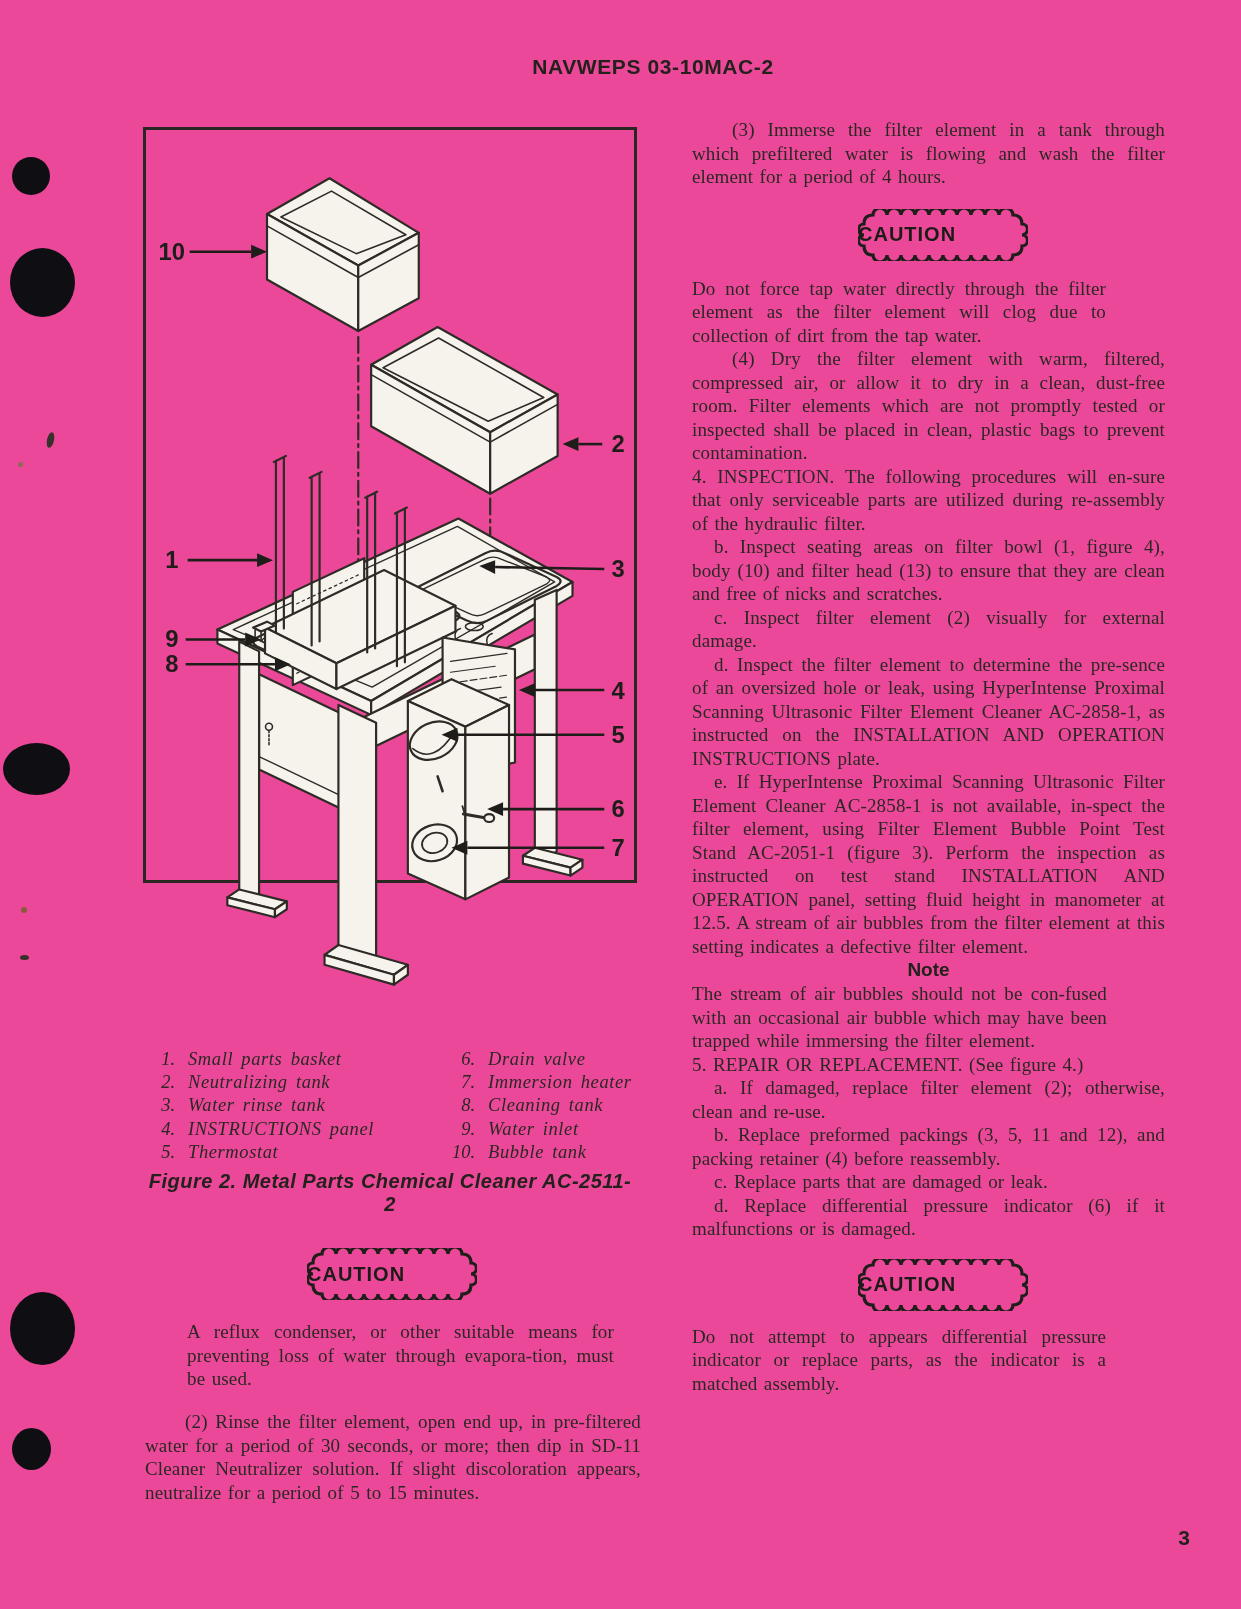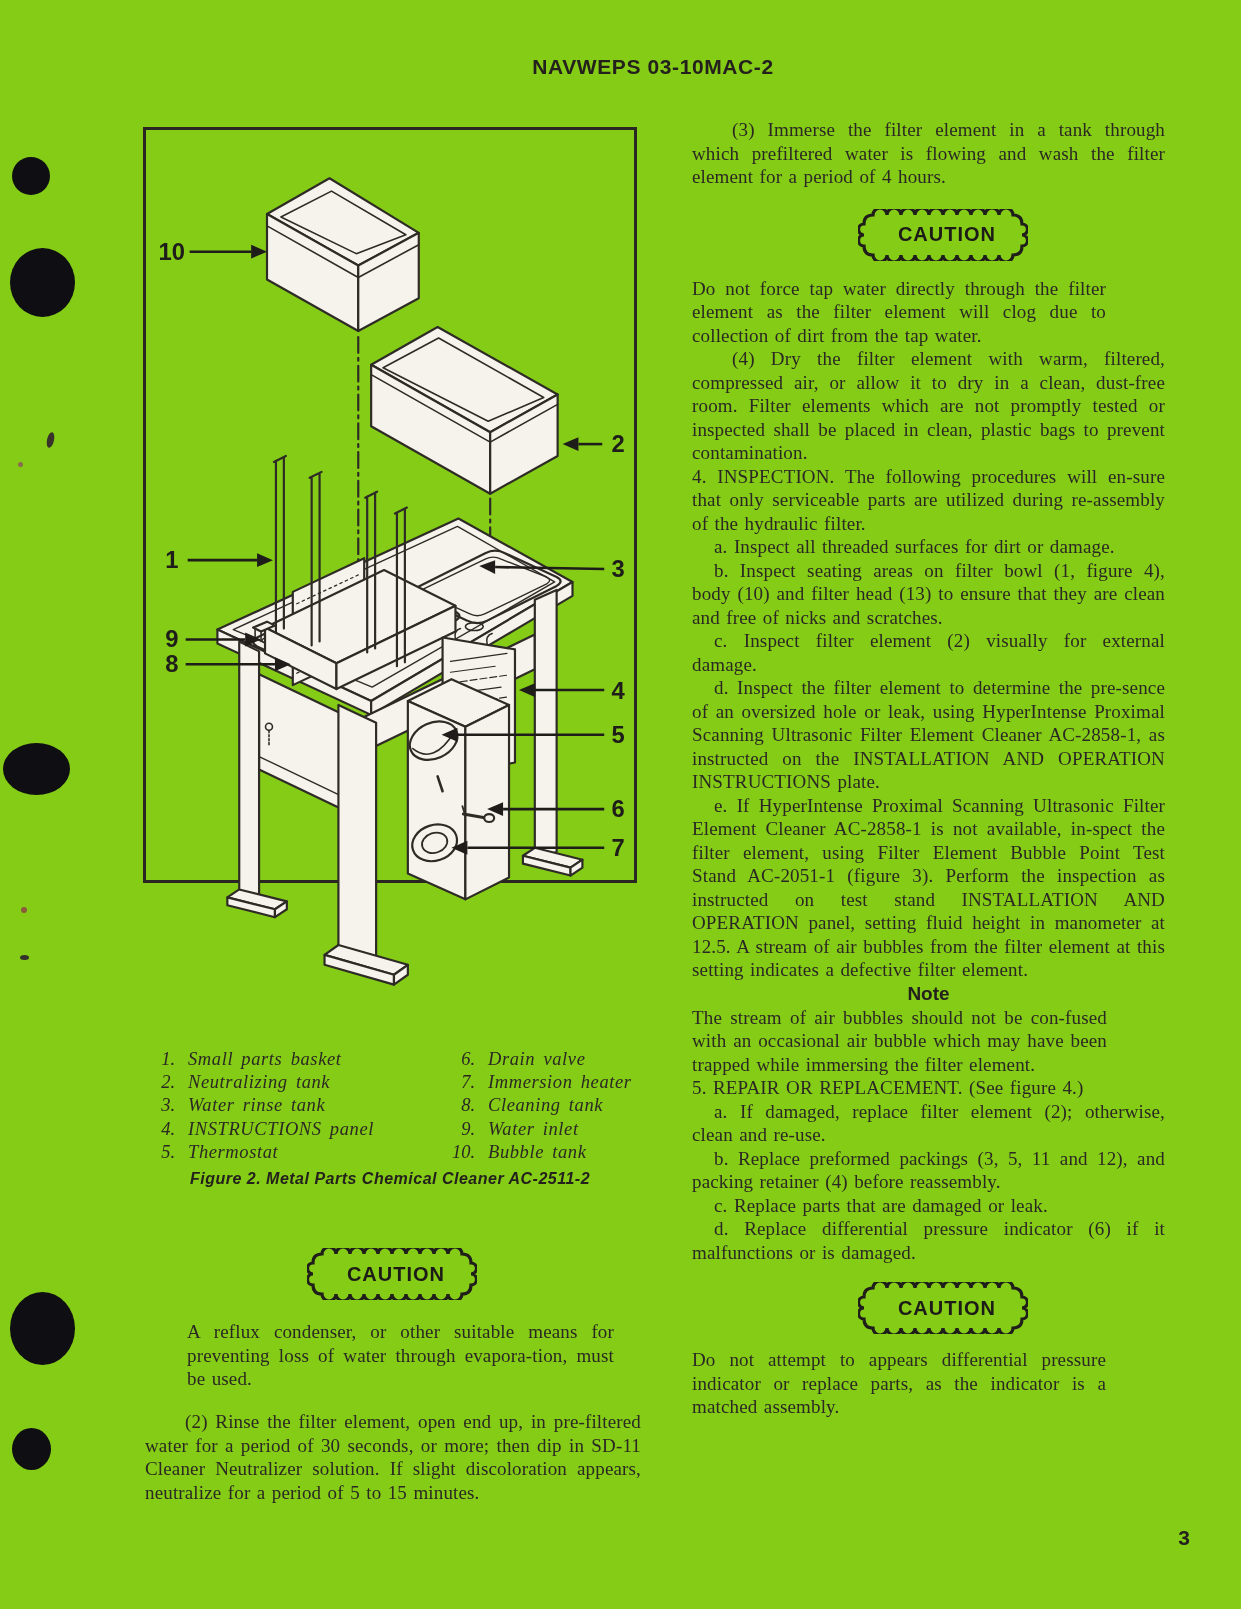--- a/index.html
+++ b/index.html
@@ -1,16 +1,16 @@
 <!DOCTYPE html>
 <html><head>
 <meta charset="utf-8">
 <style>
   html,body{margin:0;padding:0;background:#d8d4cb;}
-  .page{position:relative;width:1241px;height:1609px;background:#84cc16;
+  .page{position:relative;width:1241px;height:1609px;background:#ec4899;
         font-family:"Liberation Serif",serif;color:#2b2823;overflow:hidden;}
   
   .para{font-size:19px;line-height:23.5px;text-align:justify;word-spacing:1.5px;letter-spacing:.15px;}
   .ind1{text-indent:40px;}
   .ind2{text-indent:22px;}
   
   .header{position:absolute;left:143px;top:55px;width:1020px;text-align:center;
           font-family:"Liberation Sans",sans-serif;font-weight:bold;font-size:21px;
           letter-spacing:.6px;color:#24211d;}
   .pagenum{position:absolute;left:1140px;top:1526px;width:50px;text-align:right;
@@ -25,24 +25,24 @@
           font-style:italic;font-size:18.5px;line-height:23.2px;}
   .legend .lcol{position:absolute;top:0;}
   .legend .lcol.c1{left:0;width:250px;}
   .legend .lcol.c2{left:290px;width:204px;}
   .legend .row{display:flex;}
   .legend .num{display:inline-block;width:42px;text-align:right;flex:0 0 auto;}
   .legend .lcol.c1 .num{width:32px;}
   .legend .lbl{margin-left:13px;letter-spacing:.6px;word-spacing:3px;}
   .fig-caption{position:absolute;left:143px;top:1170px;width:494px;text-align:center;
           font-family:"Liberation Sans",sans-serif;font-weight:bold;font-style:italic;
-          font-size:16px;letter-spacing:.5px;color:#24211d;}
+          font-size:20px;letter-spacing:.5px;color:#24211d;}
   
   .caution{width:138px;height:52px;position:relative;display:flex;
-           align-items:center;justify-content:flex-end;}
+           align-items:center;justify-content:flex-start;}
   .caution svg{position:absolute;left:0;top:0;}
   .caution .clabel{position:relative;font-family:"Liberation Sans",sans-serif;
            font-weight:bold;font-size:20px;letter-spacing:1px;color:#1d1b18;}
   .abs{position:absolute;}
   
   .rc{position:absolute;left:692px;top:118px;width:473px;}
   .rc .p{margin:0;}
   .mt2{margin-top:2px;} .mt3{margin-top:3px;} .mt8{margin-top:8px;}
   .mt10{margin-top:10px;} .mt14{margin-top:14px;} .mt18{margin-top:18px;} .mt20{margin-top:20px;}
   .cbox-flow{margin-left:166px;margin-bottom:16px;}
@@ -315,21 +315,20 @@
     <div class="caution cbox-flow mt20">
       <svg width="170" height="52" viewBox="0 0 170 52">
         <path d="M15,6 a7,7 0 0 1 14,0 a7,7 0 0 1 14,0 a7,7 0 0 1 14,0 a7,7 0 0 1 14,0 a7,7 0 0 1 14,0 a7,7 0 0 1 14,0 a7,7 0 0 1 14,0 a7,7 0 0 1 14,0 a7,7 0 0 1 14,0 a7,7 0 0 1 14,0 q9,0 9,9 a5.5,5.5 0 0 1 0,11 a5.5,5.5 0 0 1 0,11 q0,9 -9,9 a7,7 0 0 1 -14,0 a7,7 0 0 1 -14,0 a7,7 0 0 1 -14,0 a7,7 0 0 1 -14,0 a7,7 0 0 1 -14,0 a7,7 0 0 1 -14,0 a7,7 0 0 1 -14,0 a7,7 0 0 1 -14,0 a7,7 0 0 1 -14,0 a7,7 0 0 1 -14,0 q-9,0 -9,-9 a5.5,5.5 0 0 1 0,-11 a5.5,5.5 0 0 1 0,-11 q0,-9 9,-9 z" fill="none" stroke="#201e1a" stroke-width="3.2"></path>
       </svg>
       <span class="clabel">CAUTION</span>
     </div>
     <div class="para ctext p">Do not force tap water directly through the filter element as the filter element will clog due to collection of dirt from the tap water.</div>
 
     <div class="para ind1 p mt10">(4) Dry the filter element with warm, filtered, compressed air, or allow it to dry in a clean, dust-free room. Filter elements which are not promptly tested or inspected shall be placed in clean, plastic bags to prevent contamination.</div>
     <div class="para p mt3">4. INSPECTION. The following procedures will en-sure that only serviceable parts are utilized during re-assembly of the hydraulic filter.</div>
-    <div class="para ind2 p mt2">a. Inspect all threaded surfaces for dirt or damage.</div>
     <div class="para ind2 p mt2">b. Inspect seating areas on filter bowl (1, figure 4), body (10) and filter head (13) to ensure that they are clean and free of nicks and scratches.</div>
     <div class="para ind2 p mt2">c. Inspect filter element (2) visually for external damage.</div>
     <div class="para ind2 p mt2">d. Inspect the filter element to determine the pre-sence of an oversized hole or leak, using HyperIntense Proximal Scanning Ultrasonic Filter Element Cleaner AC-2858-1, as instructed on the INSTALLATION AND OPERATION INSTRUCTIONS plate.</div>
     <div class="para ind2 p mt2">e. If HyperIntense Proximal Scanning Ultrasonic Filter Element Cleaner AC-2858-1 is not available, in-spect the filter element, using Filter Element Bubble Point Test Stand AC-2051-1 (figure 3). Perform the inspection as instructed on test stand INSTALLATION AND OPERATION panel, setting fluid height in manometer at 12.5. A stream of air bubbles from the filter element at this setting indicates a defective filter element.</div>
 
     <div class="note-label p mt8">Note</div>
     <div class="para notetext p">The stream of air bubbles should not be con-fused with an occasional air bubble which may have been trapped while immersing the filter element.</div>
 
     <div class="para p mt14">5. REPAIR OR REPLACEMENT. (See figure 4.)</div>
     <div class="para ind2 p mt2">a. If damaged, replace filter element (2); otherwise, clean and re-use.</div>

